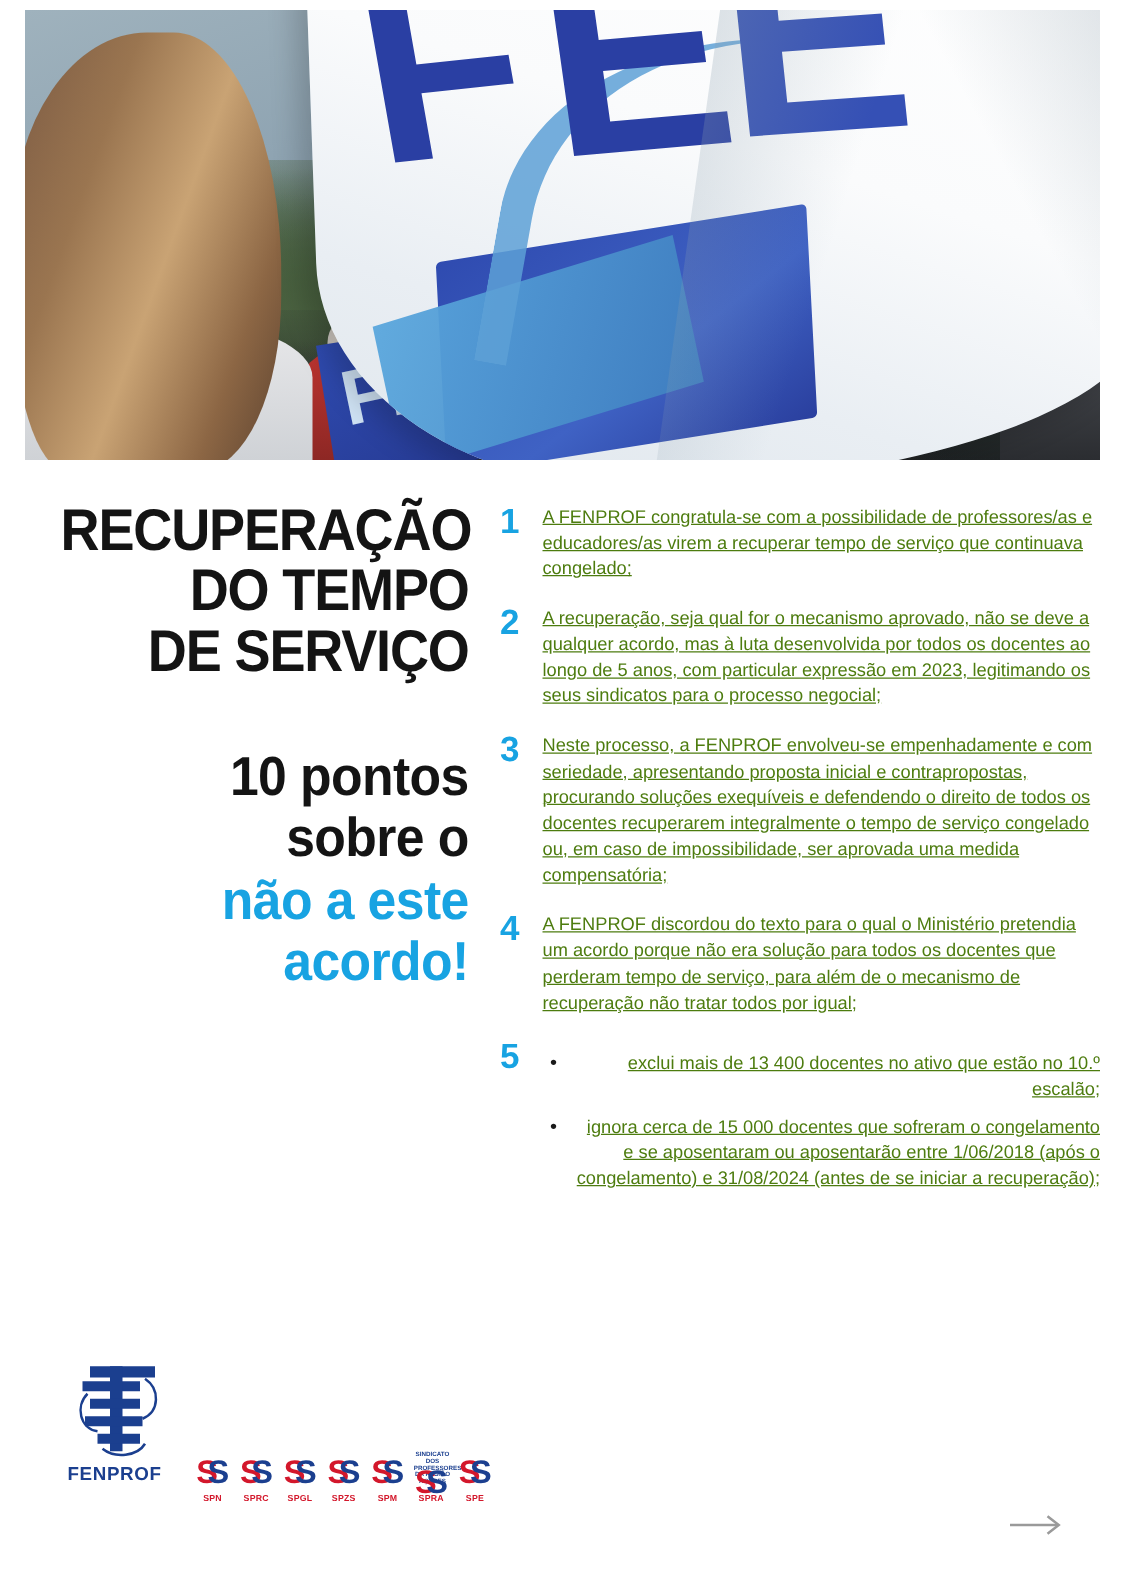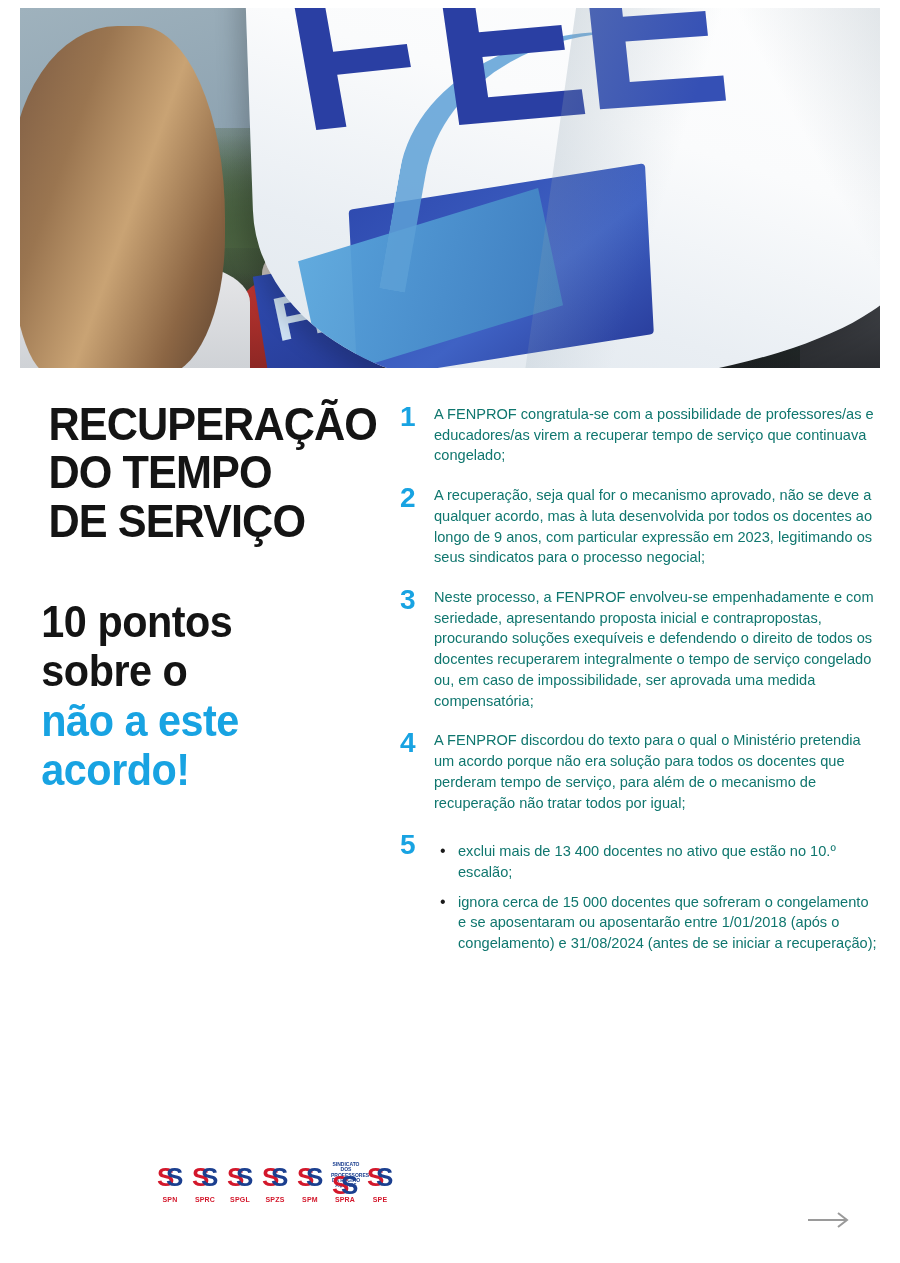--- a/index.html
+++ b/index.html
@@ -231,21 +231,21 @@
     background: linear-gradient(to right, #cfd4d8, #8d959c);
     transform: rotate(8deg);
   }
 
   
   .left-col {
     position: absolute;
     left: 20px;
     top: 400px;
     width: 355px;
-    text-align: left;
+    text-align: right;
   }
   .title-main {
     font-weight: 700;
     font-size: 47px;
     line-height: 1.03;
     letter-spacing: -1px;
     color: #141414;
     font-stretch: condensed;
     transform: scaleX(0.92);
     transform-origin: right center;
@@ -349,26 +349,28 @@
     font-weight: 700;
     font-size: 28px;
     line-height: 0.95;
     color: #18a3e2;
     text-align: left;
   }
   .point-body {
     flex: 1 1 auto;
     font-size: 14.6px;
     line-height: 1.42;
-    color: #0f766e;
+    color: #4d7c0f;
+    text-decoration: underline;
   }
   .bullets {
     list-style: none;
     margin: 4px 0 0 0;
     padding: 0;
+    text-align: right;
   }
   .bullets li {
     position: relative;
     padding-left: 24px;
     margin-top: 9px;
     font-size: 14.6px;
     line-height: 1.42;
   }
   .bullets li::before {
     content: "\2022";
@@ -441,47 +443,67 @@
 
   <div class="right-col">
 
     <div class="point">
       <div class="point-num">1</div>
       <div class="point-body">A FENPROF congratula-se com a possibilidade de professores/as e educadores/as virem a recuperar tempo de serviço que continuava congelado;</div>
     </div>
 
     <div class="point">
       <div class="point-num">2</div>
-      <div class="point-body">A recuperação, seja qual for o mecanismo aprovado, não se deve a qualquer acordo, mas à luta desenvolvida por todos os docentes ao longo de 9 anos, com particular expressão em 2023, legitimando os seus sindicatos para o processo negocial;</div>
+      <div class="point-body">A recuperação, seja qual for o mecanismo aprovado, não se deve a qualquer acordo, mas à luta desenvolvida por todos os docentes ao longo de 5 anos, com particular expressão em 2023, legitimando os seus sindicatos para o processo negocial;</div>
     </div>
 
     <div class="point">
       <div class="point-num">3</div>
       <div class="point-body">Neste processo, a FENPROF envolveu-se empenhadamente e com seriedade, apresentando proposta inicial e contrapropostas, procurando soluções exequíveis e defendendo o direito de todos os docentes recuperarem integralmente o tempo de serviço congelado ou, em caso de impossibilidade, ser aprovada uma medida compensatória;</div>
     </div>
 
     <div class="point">
       <div class="point-num">4</div>
       <div class="point-body">A FENPROF discordou do texto para o qual o Ministério pretendia um acordo porque não era solução para todos os docentes que perderam tempo de serviço, para além de o mecanismo de recuperação não tratar todos por igual;</div>
     </div>
 
     <div class="point">
       <div class="point-num">5</div>
       <div class="point-body">
         <ul class="bullets">
           <li>exclui mais de 13 400 docentes no ativo que estão no 10.º escalão;</li>
-          <li>ignora cerca de 15 000 docentes que sofreram o congelamento e se aposentaram ou aposentarão entre 1/01/2018 (após o congelamento) e 31/08/2024 (antes de se iniciar a recuperação);</li>
+          <li>ignora cerca de 15 000 docentes que sofreram o congelamento e se aposentaram ou aposentarão entre 1/06/2018 (após o congelamento) e 31/08/2024 (antes de se iniciar a recuperação);</li>
         </ul>
       </div>
     </div>
 
   </div>
 
   <div class="logo-area">
 
+    <div class="fenprof-logo">
+      <div class="fp-mark">
+        <svg width="78" height="84" viewBox="0 0 78 84" aria-hidden="true">
+          <g fill="#1b3f8f">
+            <path d="M14 8 h52 v9 H14z"></path>
+            <path d="M8 20 h46 v8 H8z"></path>
+            <path d="M30 8 h10 v68 H30z"></path>
+            <path d="M14 34 h40 v8 H14z"></path>
+            <path d="M10 48 h46 v8 H10z"></path>
+            <path d="M20 62 h34 v8 H20z"></path>
+          </g>
+          <g stroke="#1b3f8f" stroke-width="2" fill="none">
+            <path d="M12 30 C2 40 6 58 20 60"></path>
+            <path d="M58 18 C70 26 70 44 56 50"></path>
+            <path d="M24 74 C34 82 52 80 58 70"></path>
+          </g>
+        </svg>
+      </div>
+      <div class="fp-word">FENPROF</div>
+    </div>
 
     <div class="sub-logos">
 
       <div class="sub-logo">
         <div class="sub-mark">
           <span class="s1">S</span>
           <span class="s2">S</span>
         </div>
         <div class="sub-label">SPN</div>
       </div>

